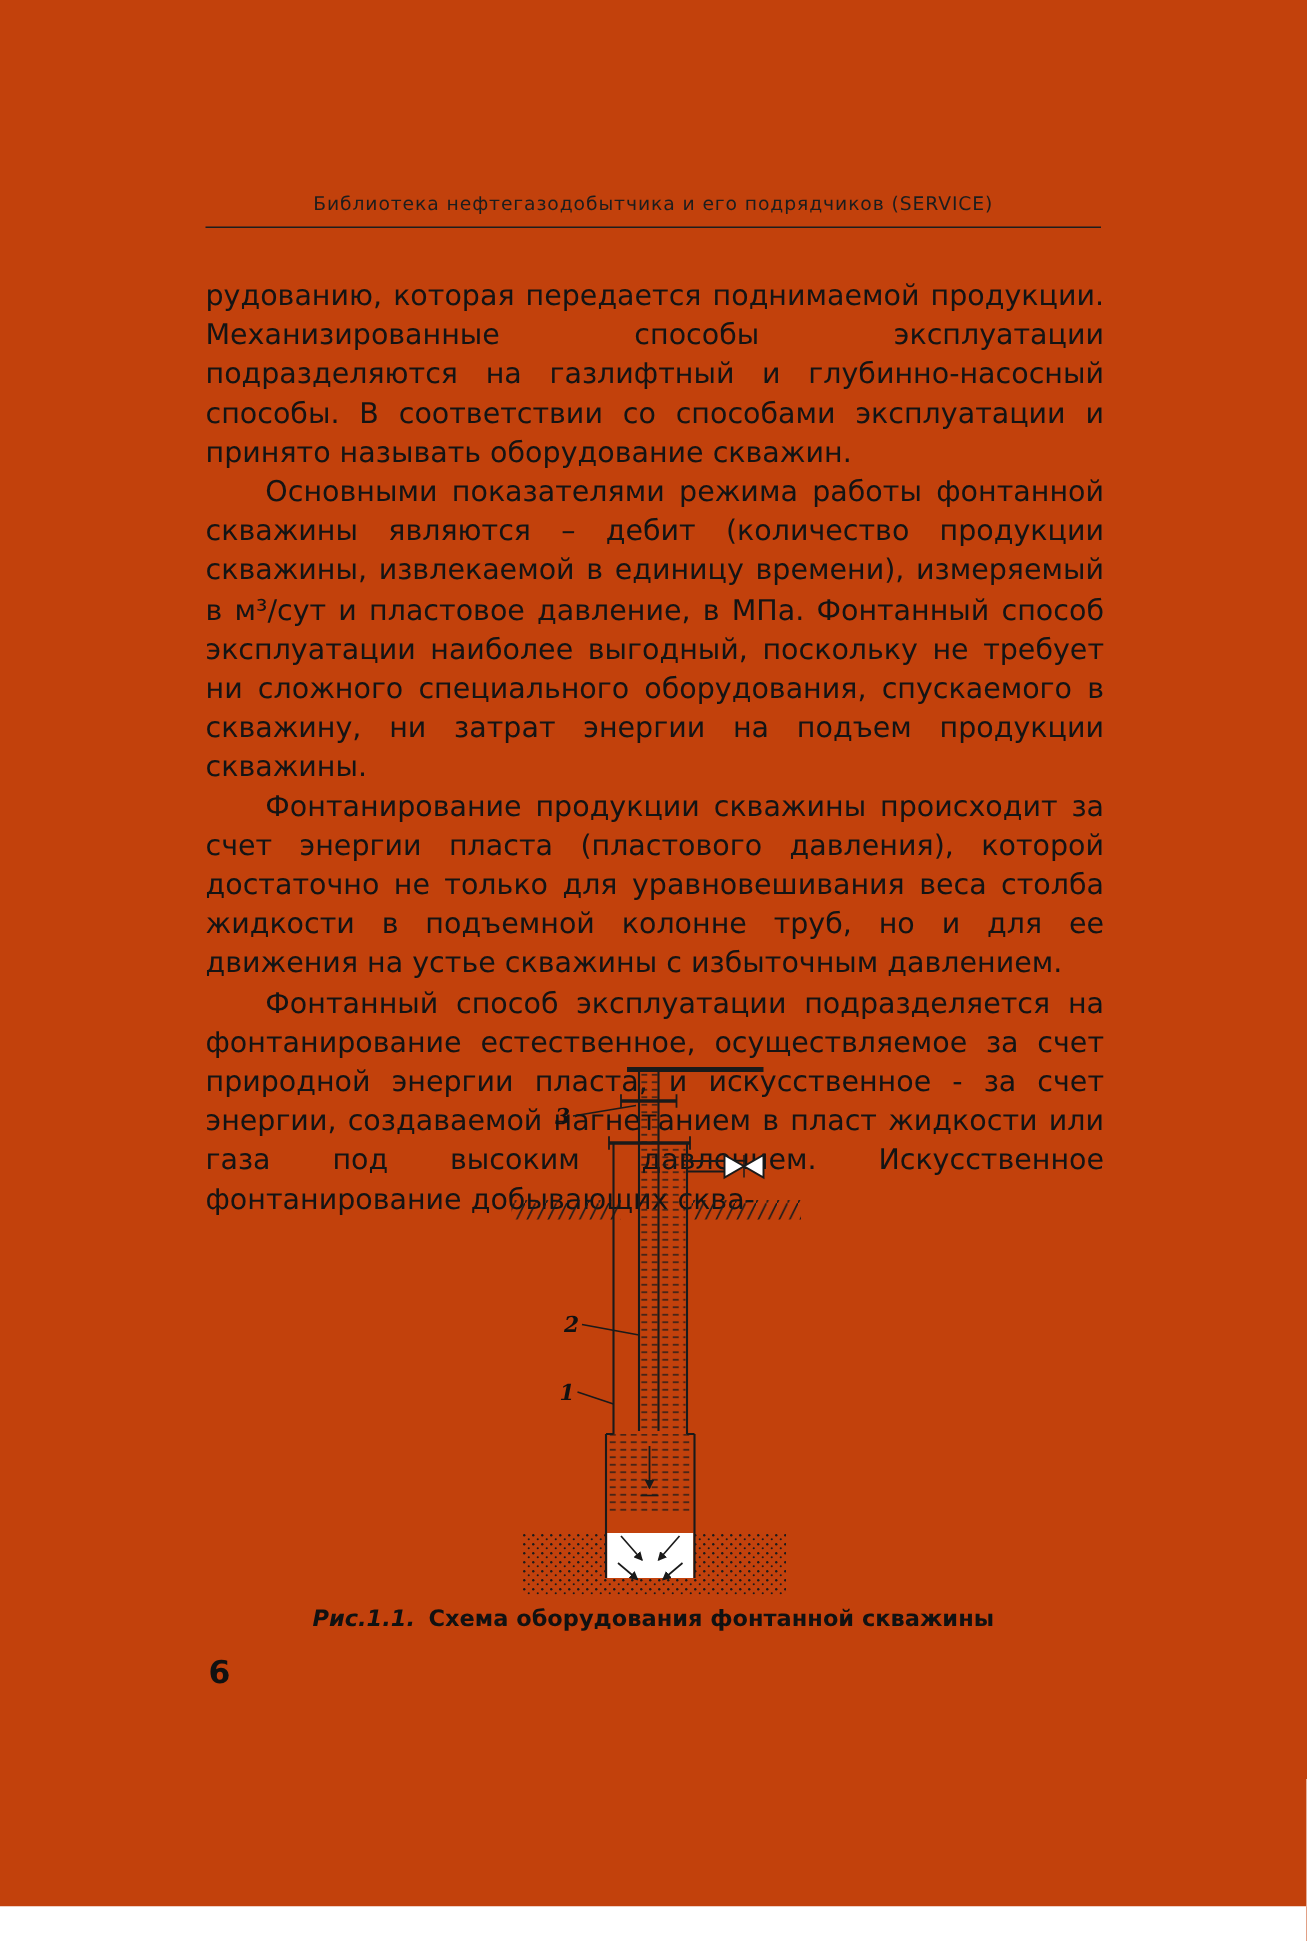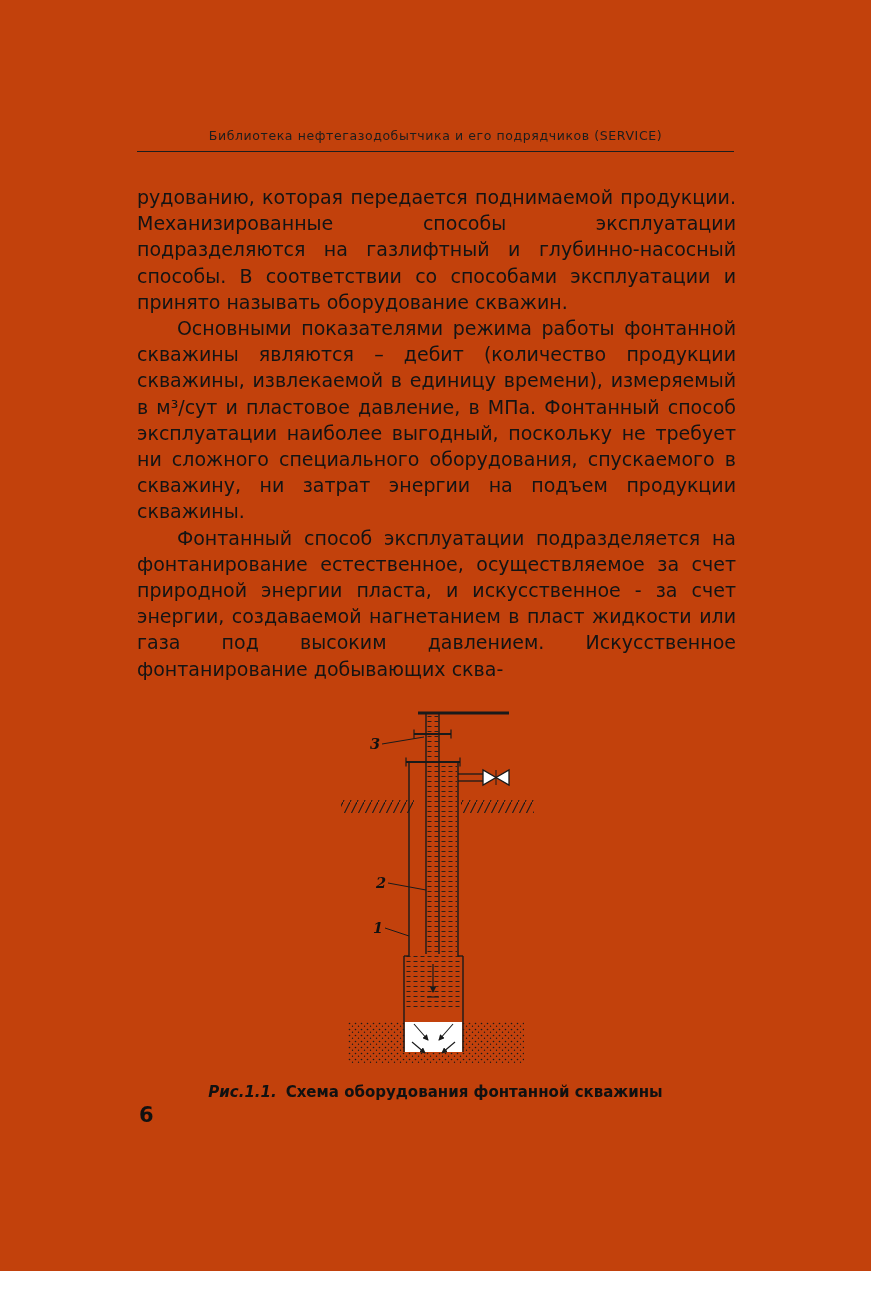--- a/index.html
+++ b/index.html
@@ -54,21 +54,20 @@
   }
   svg.well-diagram { display: block; margin: 0 auto; }
   svg.well-diagram text {
     font-family: "DejaVu Serif", serif;
     font-style: italic;
     font-weight: bold;
     font-size: 14.5px;
     fill: #111;
   }
   figcaption {
-    margin-top: 13px;
     font-size: 15px;
     font-weight: bold;
     color: #111;
   }
   figcaption .fig-label { font-style: italic; margin-right: 9px; }
   .page-number {
     position: absolute;
     left: 139px;
     top: 1103px;
     font-size: 21px;
@@ -81,20 +80,21 @@
 
 <div class="page">
 
   <div class="running-header">Библиотека нефтегазодобытчика и его подрядчиков (SERVICE)</div>
 
   <hr class="header-rule">
 
   <div class="body-text">
     <p class="no-indent">рудованию, которая передается поднимаемой продукции. Механизированные способы эксплуатации подразделяются на газлифтный и глубинно-насосный способы. В соответствии со способами эксплуатации и принято называть оборудование скважин.</p>
     <p>Основными показателями режима работы фонтанной скважины являются – дебит (количество продукции скважины, извлекаемой в единицу времени), измеряемый в м³/сут и пластовое давление, в МПа. Фонтанный способ эксплуатации наиболее выгодный, поскольку не требует ни сложного специального оборудования, спускаемого в скважину, ни затрат энергии на подъем продукции скважины.</p>
+    <p>Фонтанирование продукции скважины происходит за счет энергии пласта (пластового давления), которой достаточно не только для уравновешивания веса столба жидкости в подъемной колонне труб, но и для ее движения на устье скважины с избыточным давлением.</p>
     <p>Фонтанный способ эксплуатации подразделяется на фонтанирование естественное, осуществляемое за счет природной энергии пласта, и искусственное - за счет энергии, создаваемой нагнетанием в пласт жидкости или газа под высоким давлением. Искусственное фонтанирование добывающих сква-</p>
   </div>
 
   <figure>
     <svg class="well-diagram" width="200" height="366" viewBox="0 0 200 366" xmlns="http://www.w3.org/2000/svg">
       <defs>
         <pattern id="liquid" width="7" height="5" patternUnits="userSpaceOnUse">
           <path d="M0.5 2.5 H4.5" stroke="#1a1a1a" stroke-width="0.9"></path>
         </pattern>
         <pattern id="hatch" width="7" height="14" patternUnits="userSpaceOnUse">

